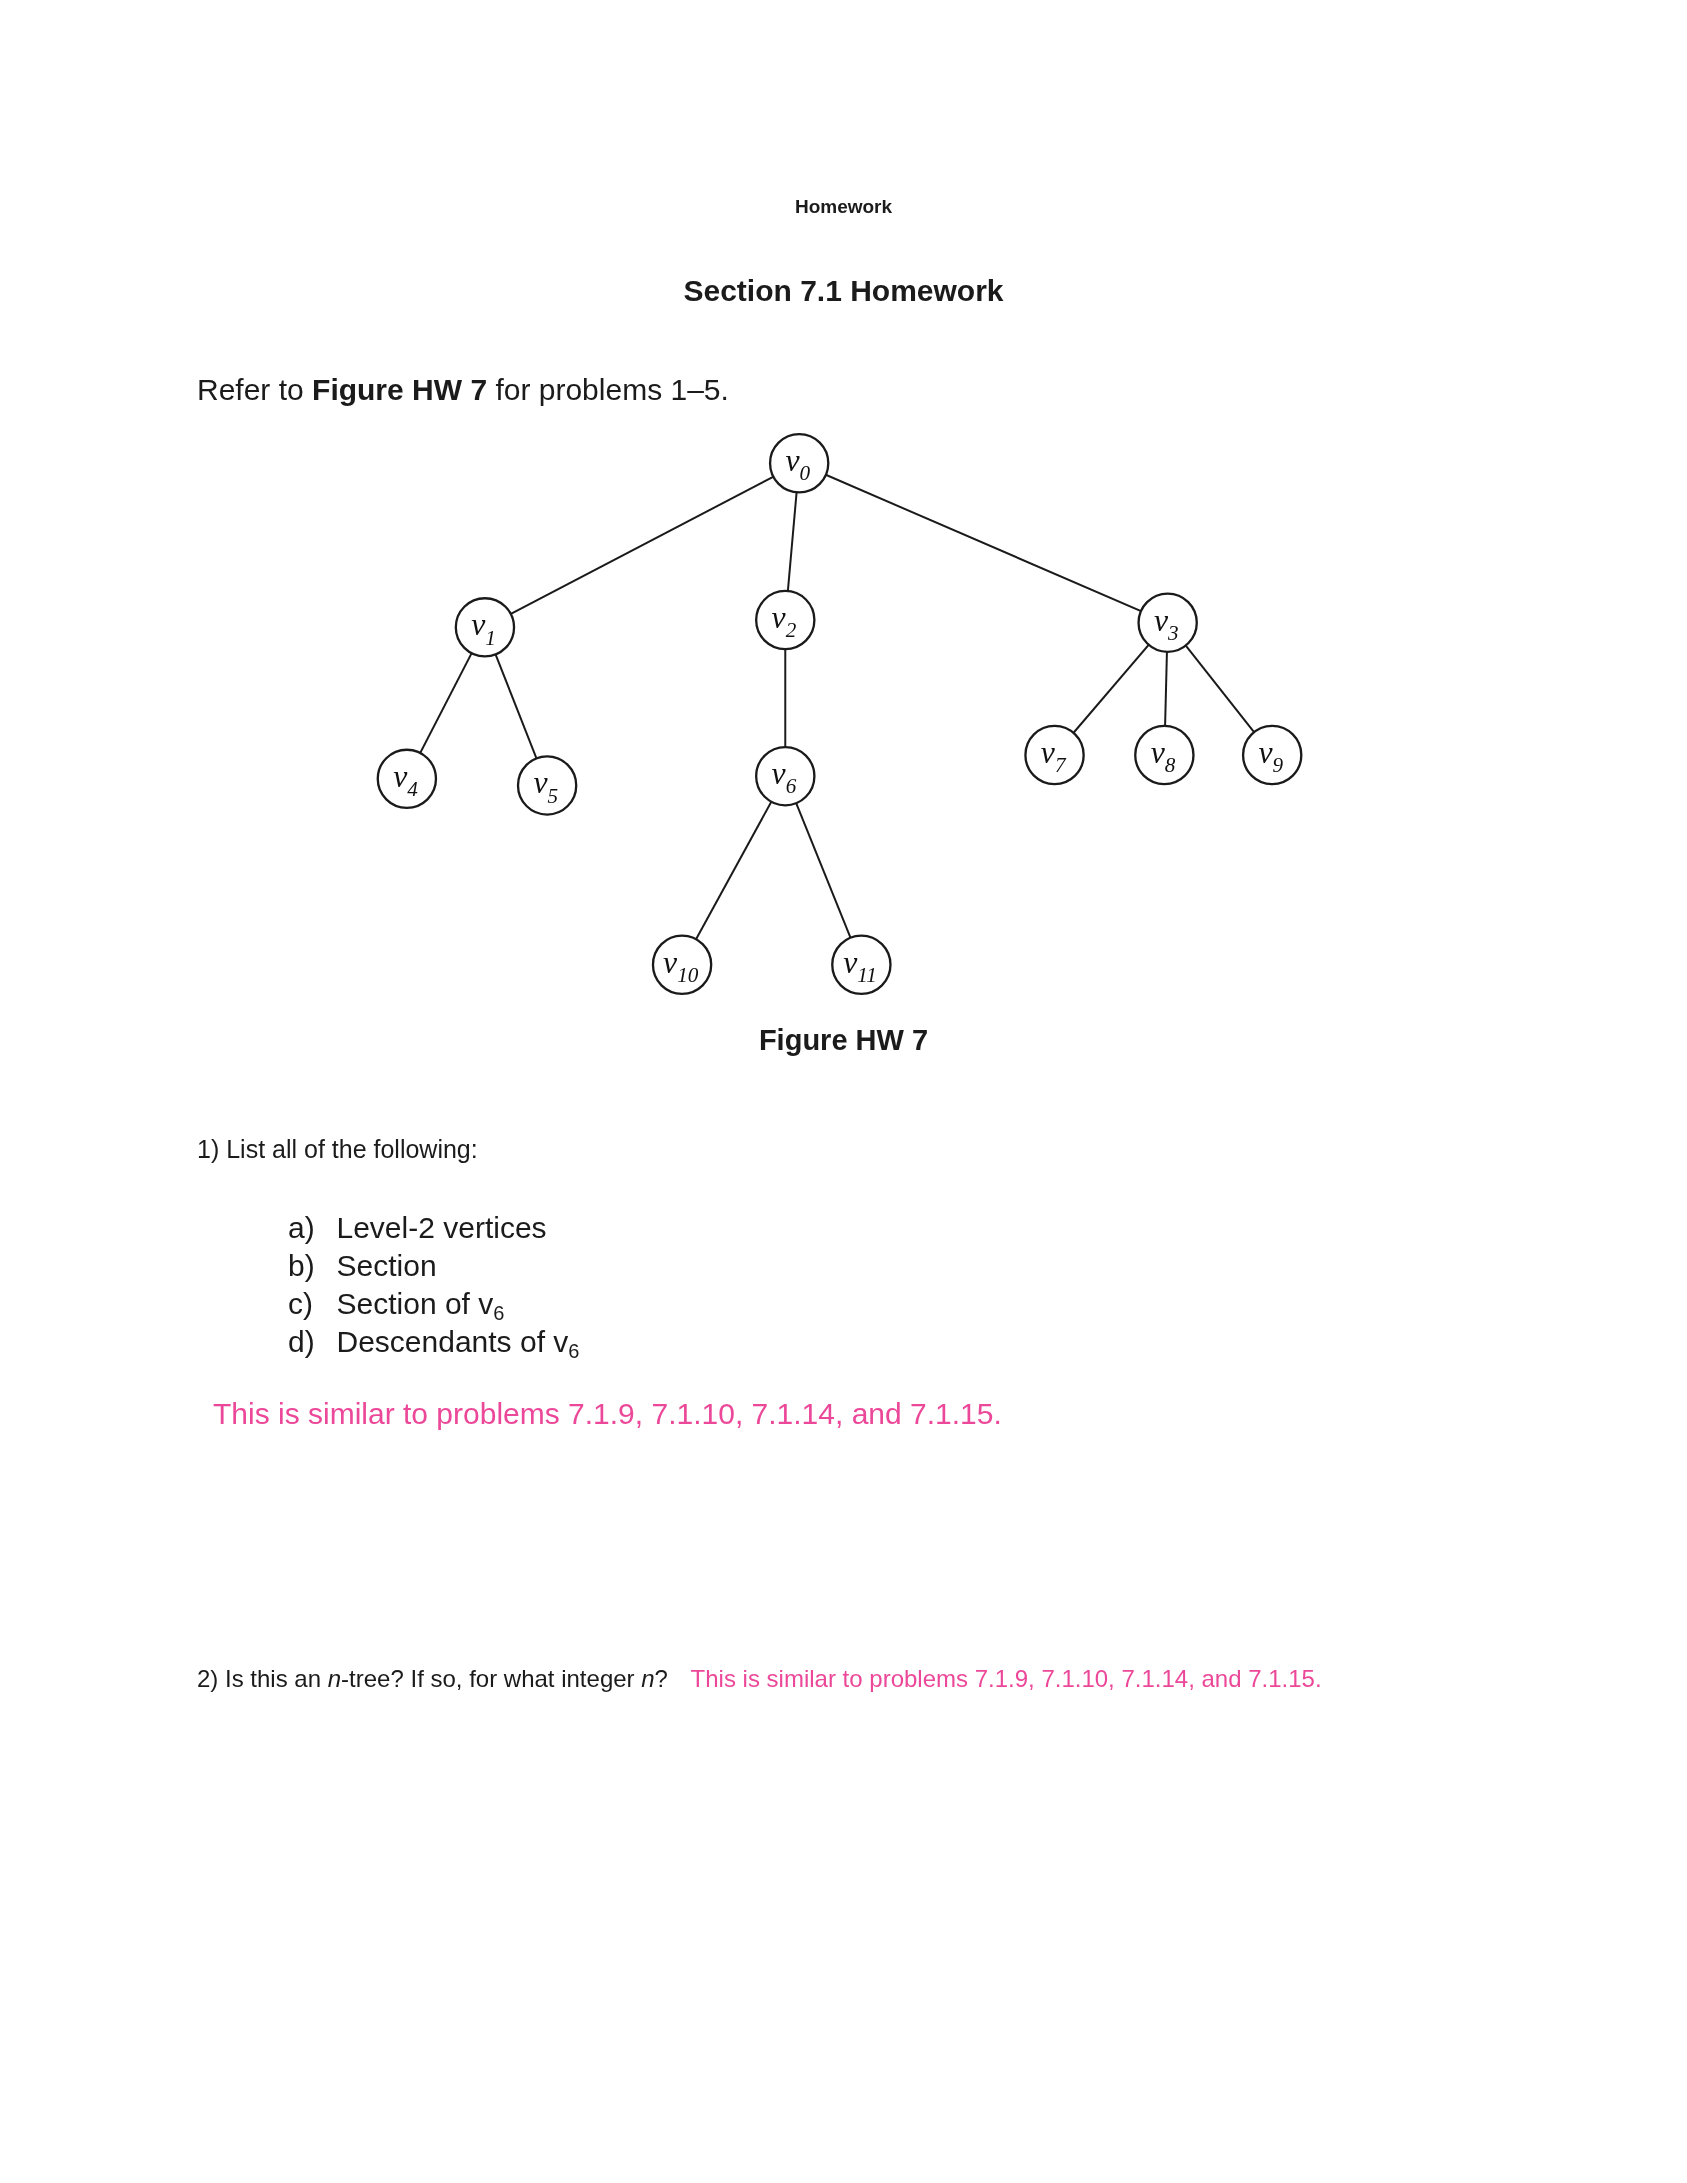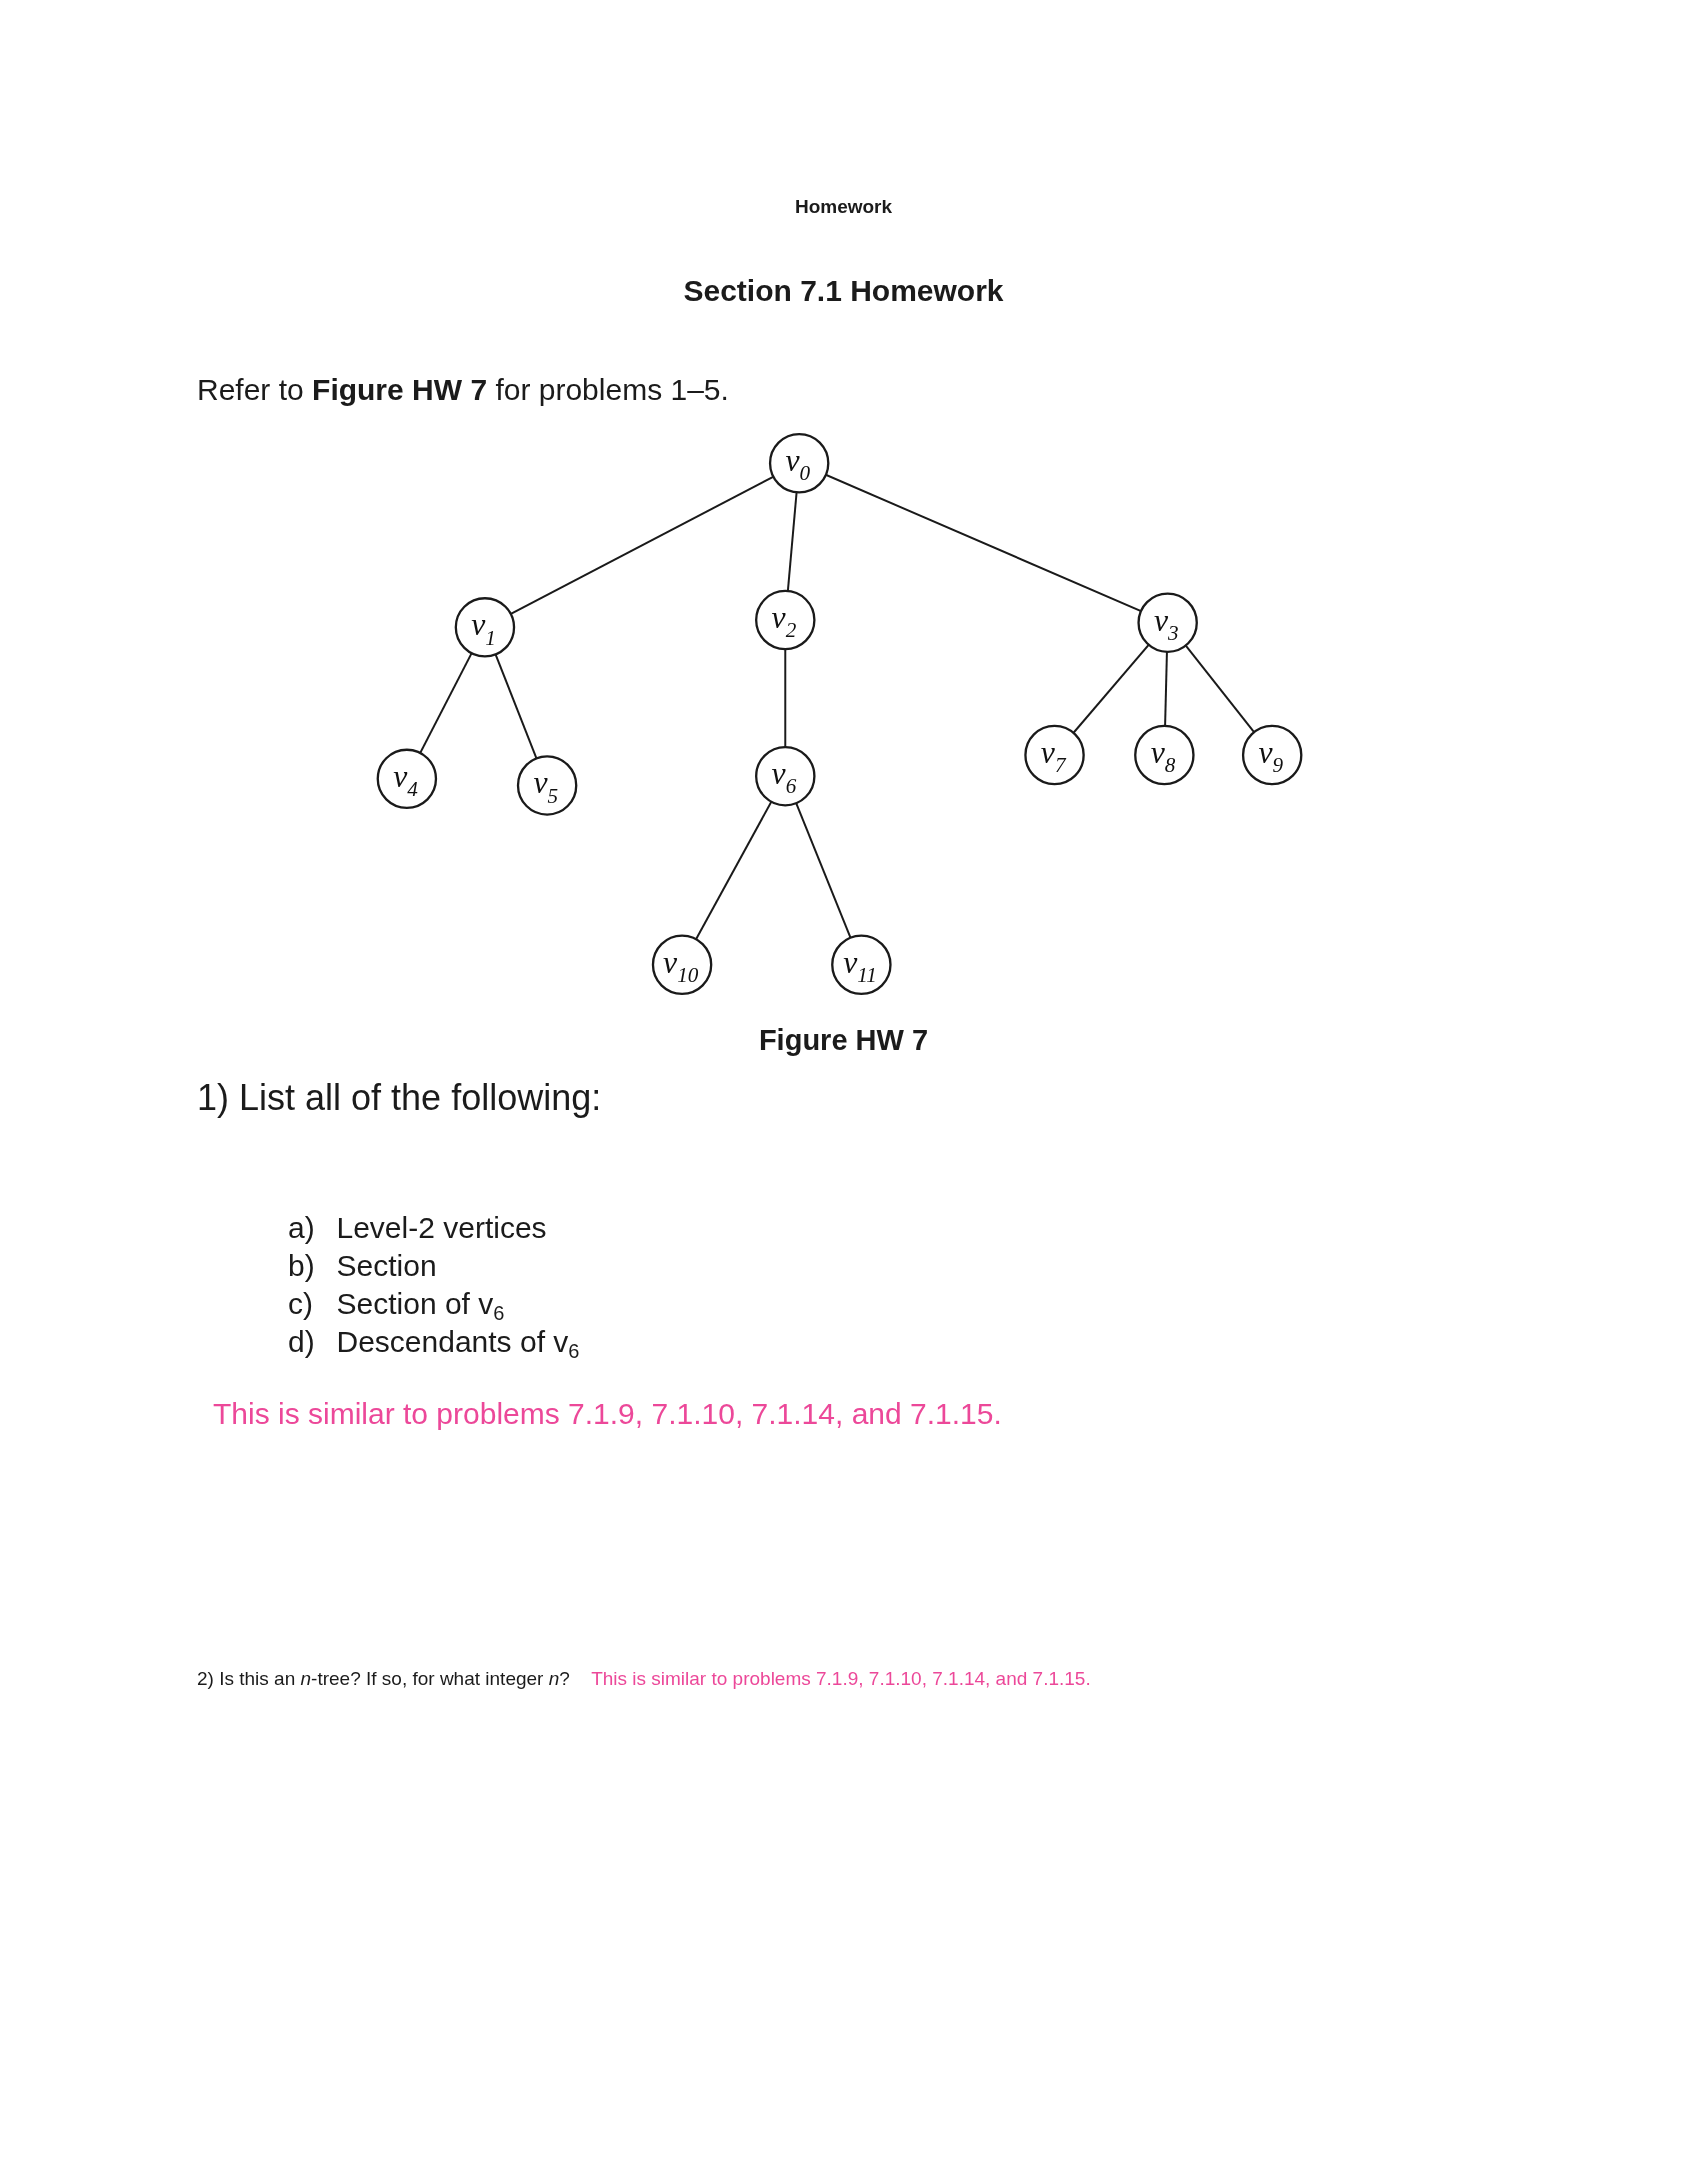--- a/index.html
+++ b/index.html
@@ -12,28 +12,28 @@
     color: #1b1b1b;
     overflow: hidden;
   }
   .centered { position: absolute; left: 0; width: 1687px; text-align: center; }
   .bold { font-weight: bold; }
   .title { top: 196px; font-size: 19px; font-weight: bold; }
   .subtitle { top: 274px; font-size: 30px; font-weight: bold; text-align: center; }
   .refer { position: absolute; top: 349px; left: 197px; font-size: 30px; margin-top: 24px; }
   .figure-svg { position: absolute; top: 0; left: 0; }
   .figure-caption { top: 1024px; font-size: 29px; font-weight: bold; }
-  .q1-intro { position: absolute; top: 1077px; left: 197px; font-size: 36px; }
+  .q1-intro { position: absolute; top: 1135px; left: 197px; font-size: 25px; }
   .q1-list { position: absolute; top: 1209px; left: 288px; font-size: 30px; line-height: 38px; }
   .q1-list .row { white-space: nowrap; }
   .marker { display: inline-block; min-width: 30px; margin-right: 18.5px; }
   sub.v-sub, .v-sub { font-size: 20px; vertical-align: -6px; line-height: 0; }
   .note-blue { color: #ec4899; margin-left: 16px; }
   .note1 { position: absolute; top: 1397px; left: 197px; font-size: 30px; }
-  .q2 { position: absolute; top: 1658px; left: 197px; width: 1291px; font-size: 19px; line-height: 42px; }
+  .q2 { position: absolute; top: 1658px; left: 197px; width: 1291px; font-size: 24px; line-height: 42px; }
   .it { font-style: italic; }
 </style>
 </head>
 <body>
 
 <div class="page">
 
   <div class="centered title">Homework</div>
 
   <div class="centered subtitle">Section 7.1 Homework</div>

